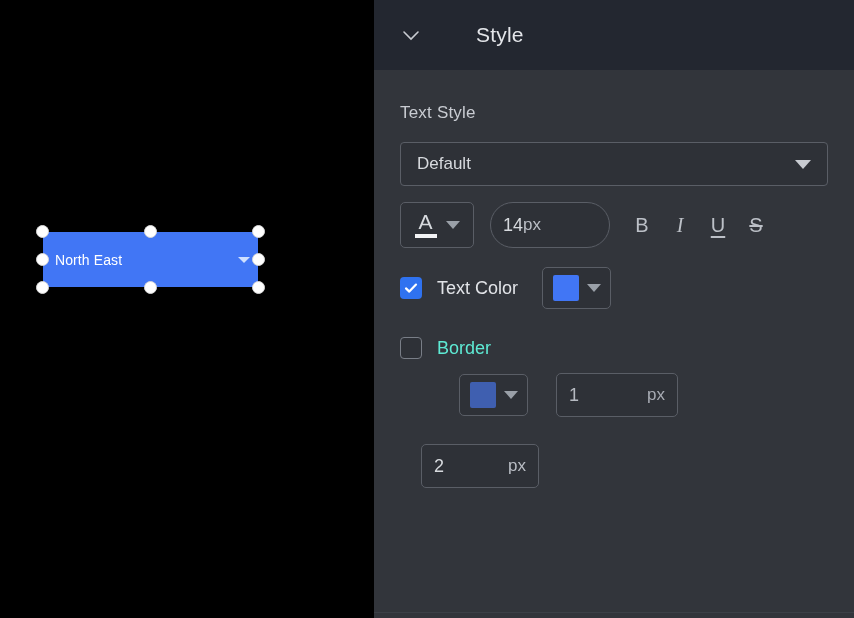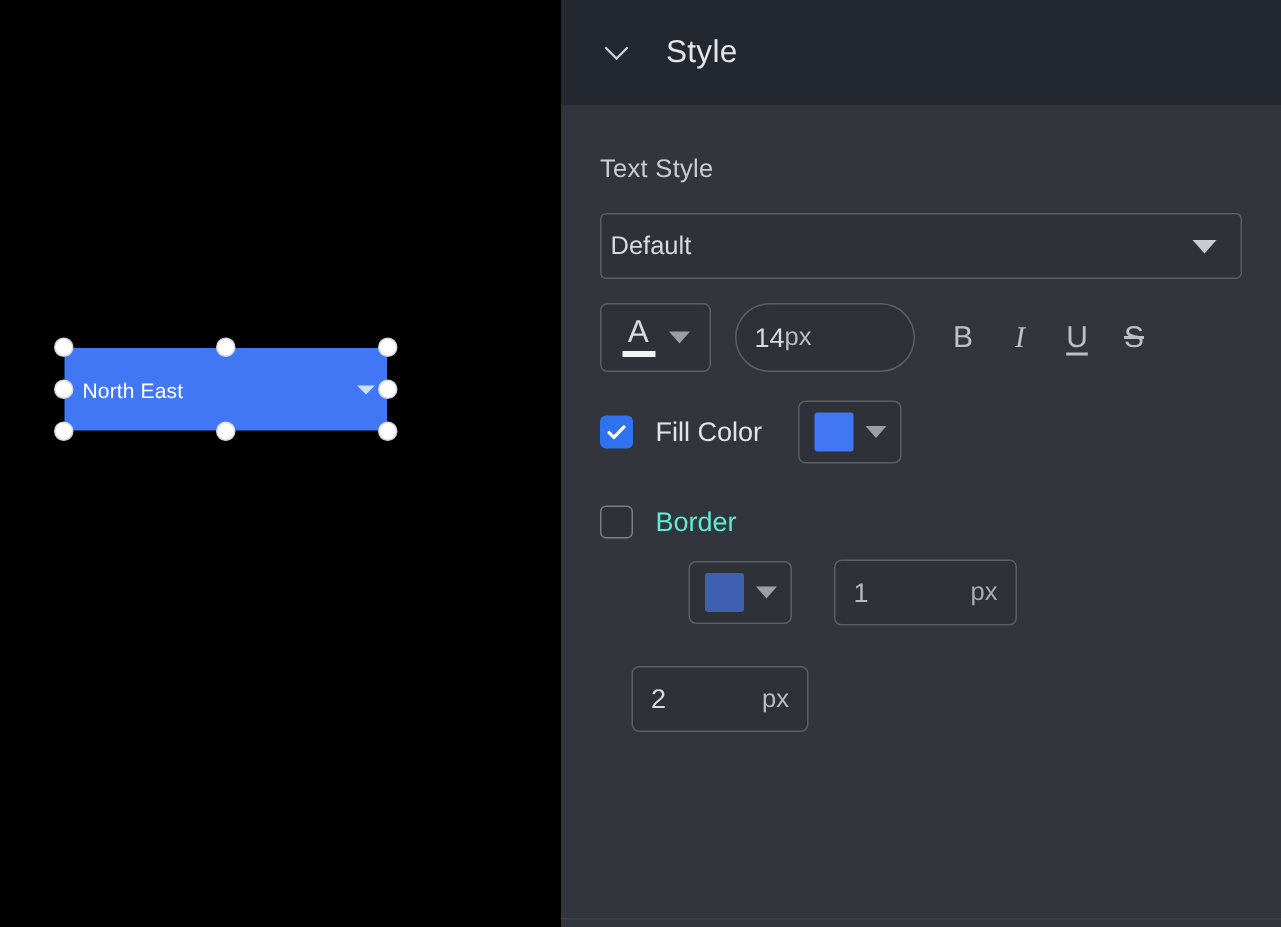--- a/index.html
+++ b/index.html
@@ -90,20 +90,21 @@
     background: #32353b;
     flex: 0 0 480px;
   }
 
   #panel-header {
     height: 70px;
     background: #232730;
     display: flex;
     align-items: center;
     padding-left: 26px;
+    gap: 32px;
   }
 
   .header-chevron {
     width: 22px; height: 22px;
     margin-right: 22px;
     display: flex; align-items: center; justify-content: center;
   }
   .header-chevron svg { display: block; }
 
   #panel-title {
@@ -128,21 +129,21 @@
 
   
   .select {
     margin-top: 19px;
     height: 44px;
     background: #2e3137;
     border: 1px solid #5a5e66;
     border-radius: 4px;
     display: flex;
     align-items: center;
-    padding: 0 6px;
+    padding: 0 16px;
     color: #d7dade;
     font-size: 17px;
     position: relative;
   }
   .select .caret {
     position: absolute;
     right: 16px;
     width: 0; height: 0;
     border-left: 8px solid transparent;
     border-right: 8px solid transparent;
@@ -374,21 +375,21 @@
         <div class="fmt-btn fmt-s">S</div>
       </div>
 
 
       <div class="check-row fill">
         <span class="checkbox on">
           <svg width="16" height="16" viewBox="0 0 16 16">
             <path d="M3 8.4 L6.3 11.6 L13 4.6" fill="none" stroke="#ffffff" stroke-width="2.2" stroke-linecap="round" stroke-linejoin="round"></path>
           </svg>
         </span>
-        <span class="check-label">Fill Color</span>
+        <span class="check-label">Text Color</span>
         <span class="btn-box swatch-btn row-fill-swatch">
           <span class="swatch" id="fill-swatch" style="background: rgb(65, 118, 245);"></span>
           <span class="caret-sm"></span>
         </span>
       </div>
 
       <div class="check-row border">
         <span class="checkbox off"></span>
         <span class="check-label dim">Border</span>
       </div>

